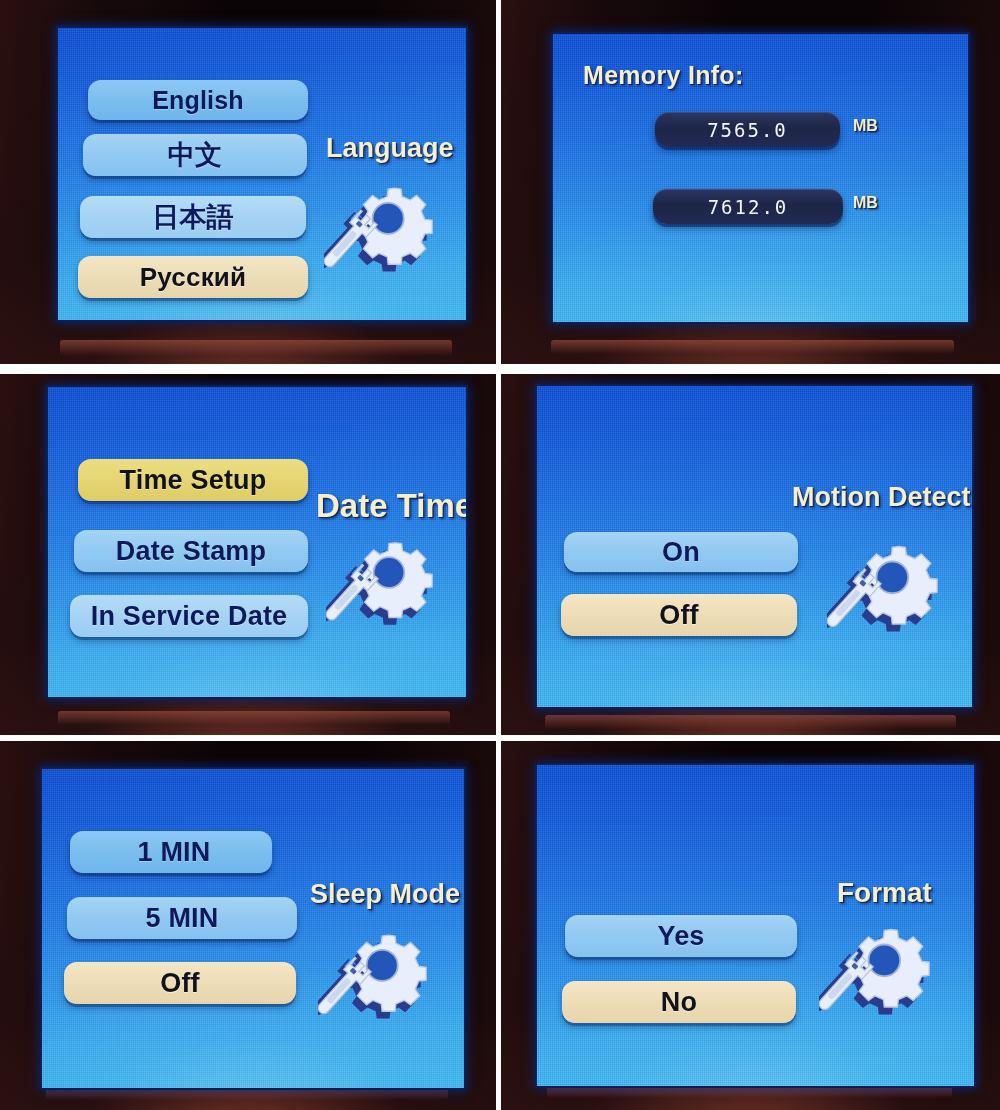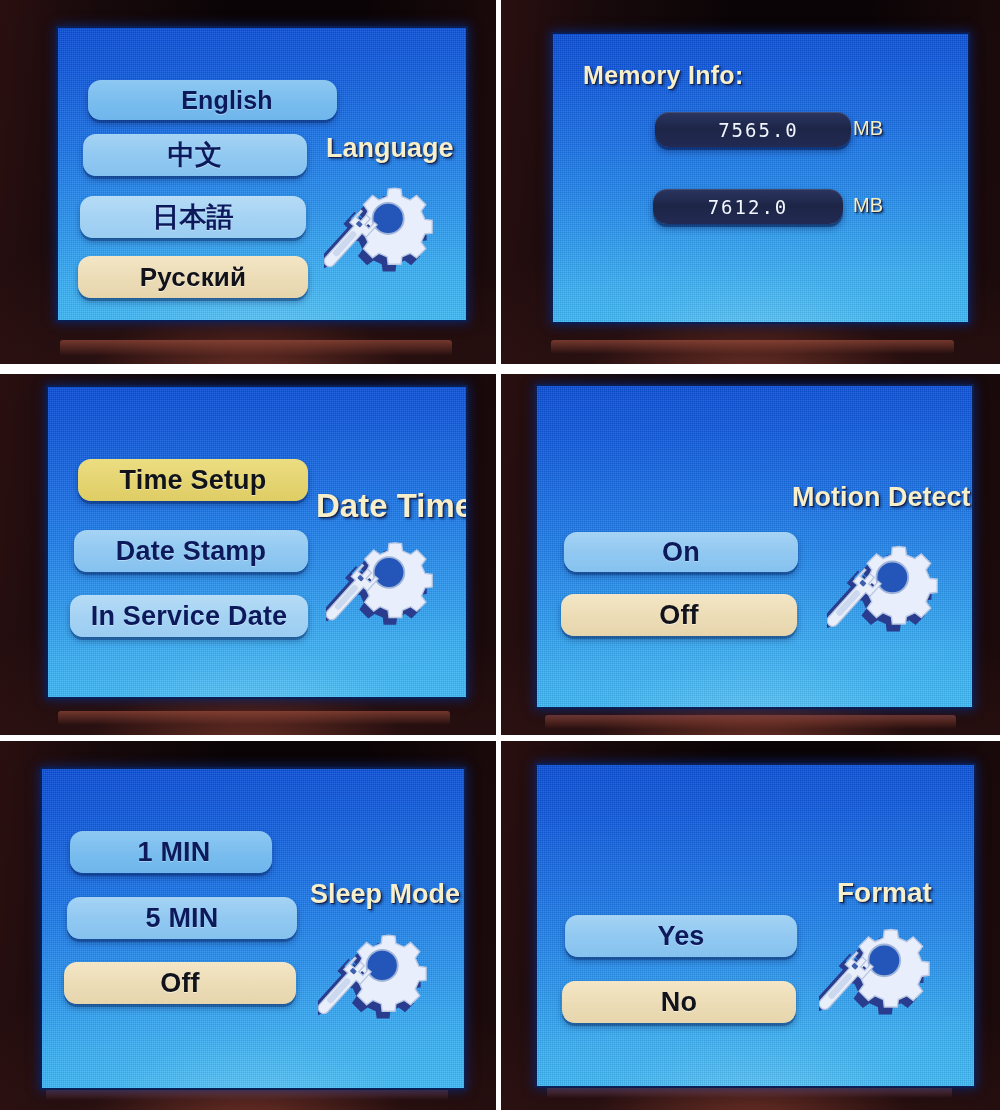--- a/index.html
+++ b/index.html
@@ -114,22 +114,22 @@
     color: #f2f6ff;
     font-family: "DejaVu Sans Mono", "Liberation Mono", monospace;
     font-size: 19px;
     letter-spacing: 2px;
     box-shadow: 0 3px 0 rgba(5,20,70,0.45), 0 4px 7px rgba(3,16,62,0.45),
                 inset 0 1px 0 rgba(255,255,255,0.12);
   }
   .mem-unit {
     position: absolute;
     color: #f4eec2;
-    font-size: 20px;
-    font-weight: 400;
+    font-size: 16px;
+    font-weight: 700;
     text-shadow: 1px 1px 0 rgba(20,30,70,0.85), 2px 2px 2px rgba(10,20,60,0.6);
   }
   .mem-title {
     position: absolute;
     color: #f6efc9;
     font-size: 25px;
     font-weight: 700;
     letter-spacing: 0.3px;
     text-shadow: 1px 1px 0 rgba(20,30,75,0.9), 2px 2px 3px rgba(8,18,60,0.6);
   }
@@ -152,21 +152,21 @@
 </head>
 <body>
 
 <div class="grid">
 
   <div class="panel">
     <div class="bezel"></div>
     <div class="bezel-inner-hl" style="left:60px;right:44px;bottom:8px;height:16px;border-radius:3px;"></div>
     <div class="screen" style="left:58px; top:28px; right:30px; bottom:44px;">
       <div class="stage">
-        <div class="btn b1" style="left:30px; top:52px; width:220px; height:40px; font-size:25px;padding-left:29px;">
+        <div class="btn b1" style="left:30px; top:52px; width:220px; height:40px; font-size:25px;">
           <span>English</span>
         </div>
         <div class="btn b2" style="left:25px; top:106px; width:224px; height:42px; font-size:27px;">
           <span class="cjk">中文</span>
         </div>
         <div class="btn b3" style="left:22px; top:168px; width:226px; height:42px; font-size:27px;">
           <span class="cjk">日本語</span>
         </div>
         <div class="btn sel-cream" style="left:20px; top:228px; width:230px; height:42px; font-size:26px;">
           <span>Русский</span>
@@ -196,21 +196,21 @@
 
   <div class="gap"></div>
 
   <div class="panel">
     <div class="bezel"></div>
     <div class="bezel-inner-hl" style="left:50px;right:46px;bottom:10px;height:14px;border-radius:3px;"></div>
     <div class="screen" style="left:52px; top:34px; right:32px; bottom:42px;">
       <div class="stage">
         <div class="mem-title" style="left:30px; top:27px;">Memory Info:</div>
 
-        <div class="memfield" style="left:102px; top:78px; width:185px; height:35px;padding-left:11px;">
+        <div class="memfield" style="left:102px; top:78px; width:185px; height:35px;">
           <span>7565.0</span>
         </div>
         <div class="mem-unit" style="left:300px; top:83px;">MB</div>
 
         <div class="memfield" style="left:100px; top:155px; width:190px; height:35px;">
           <span>7612.0</span>
         </div>
         <div class="mem-unit" style="left:300px; top:160px;">MB</div>
       </div>
     </div>

